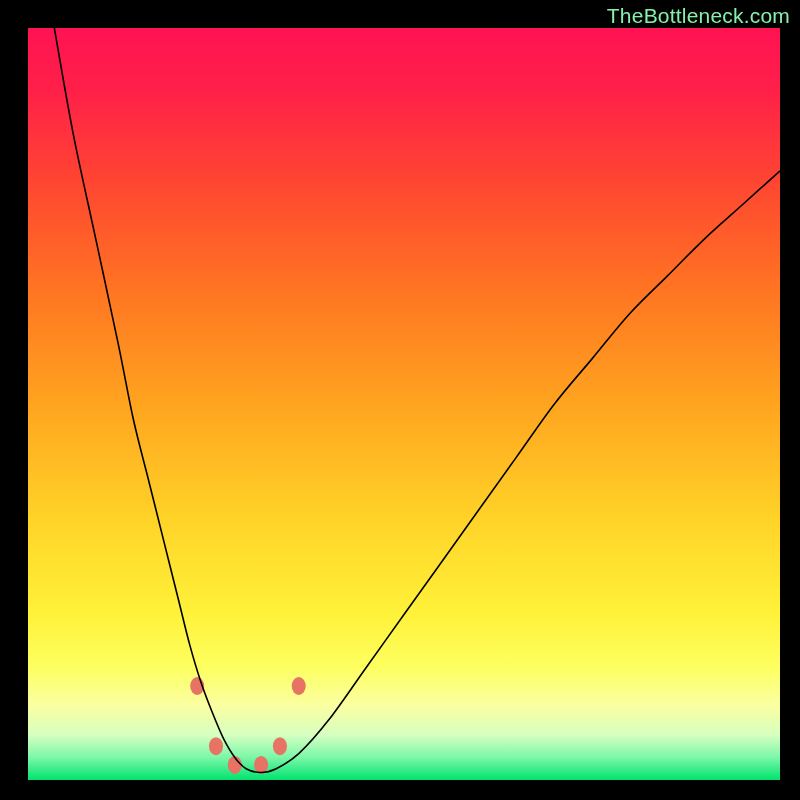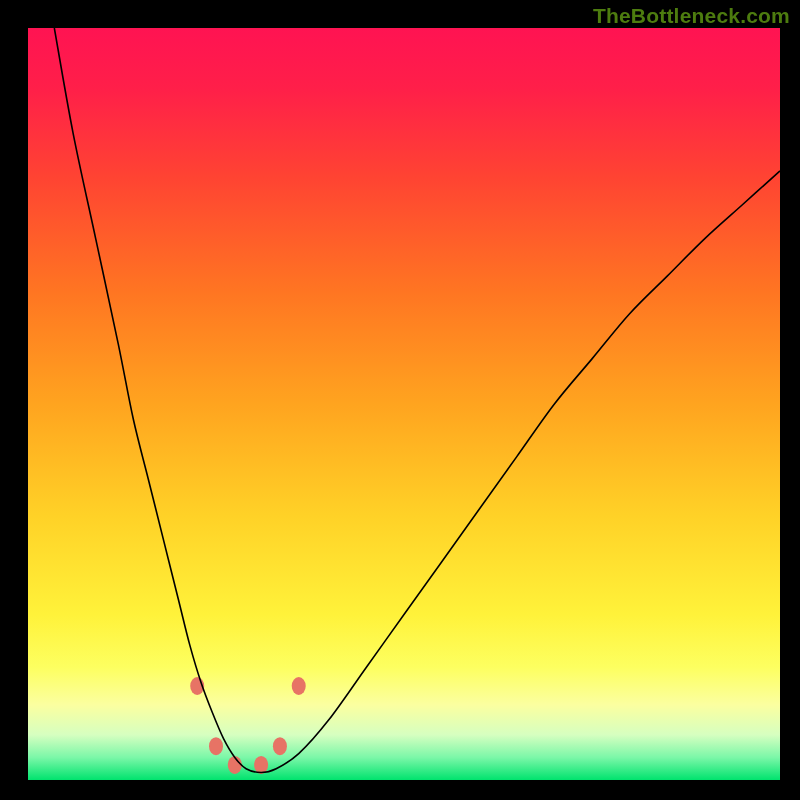--- a/index.html
+++ b/index.html
@@ -24,23 +24,23 @@
     left: 28px;
     top: 28px;
     width: 752px;
     height: 752px;
     overflow: hidden;
   }
   .watermark {
     position: absolute;
     top: 4px;
     right: 10px;
-    color: #4d7c0f;
+    color: #86efac;
     font-size: 21px;
-    font-weight: 700;
+    font-weight: 400;
     letter-spacing: 0.2px;
     user-select: none;
   }
   svg {
     display: block;
   }
 </style>
 </head>
 <body>
 

